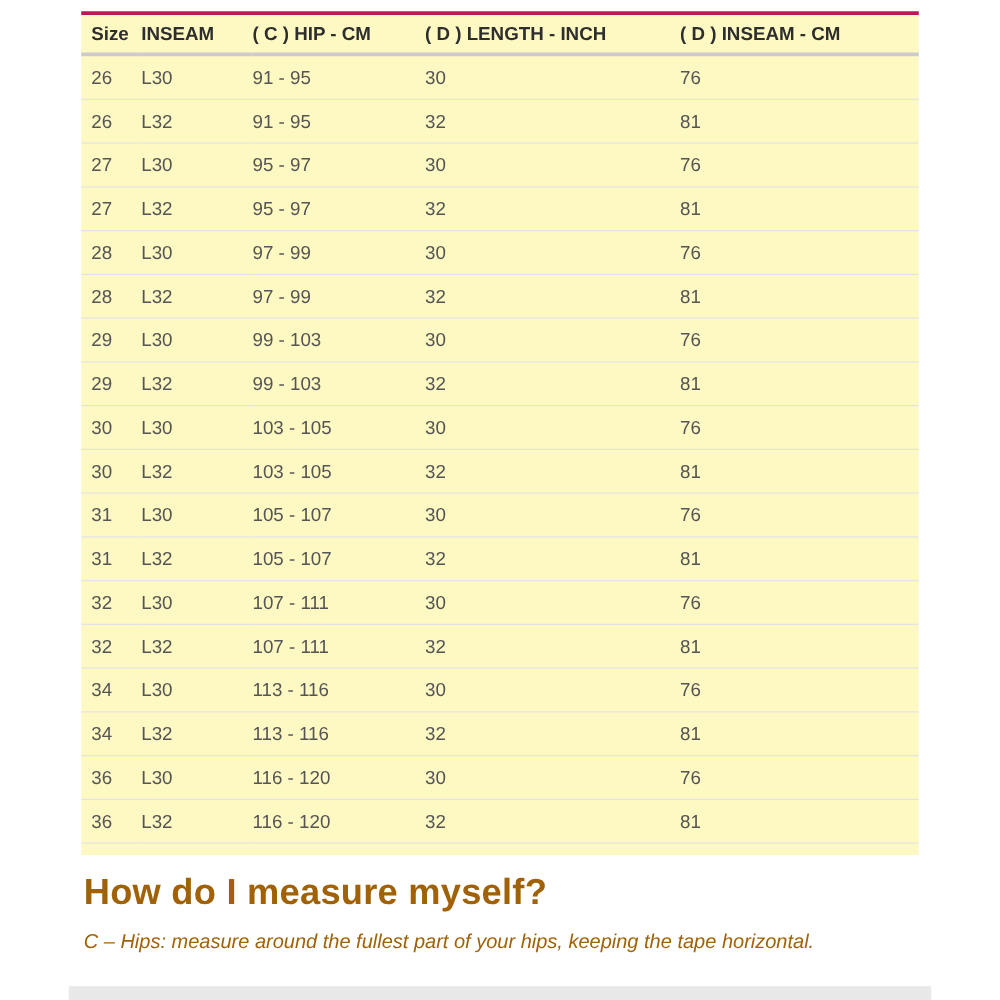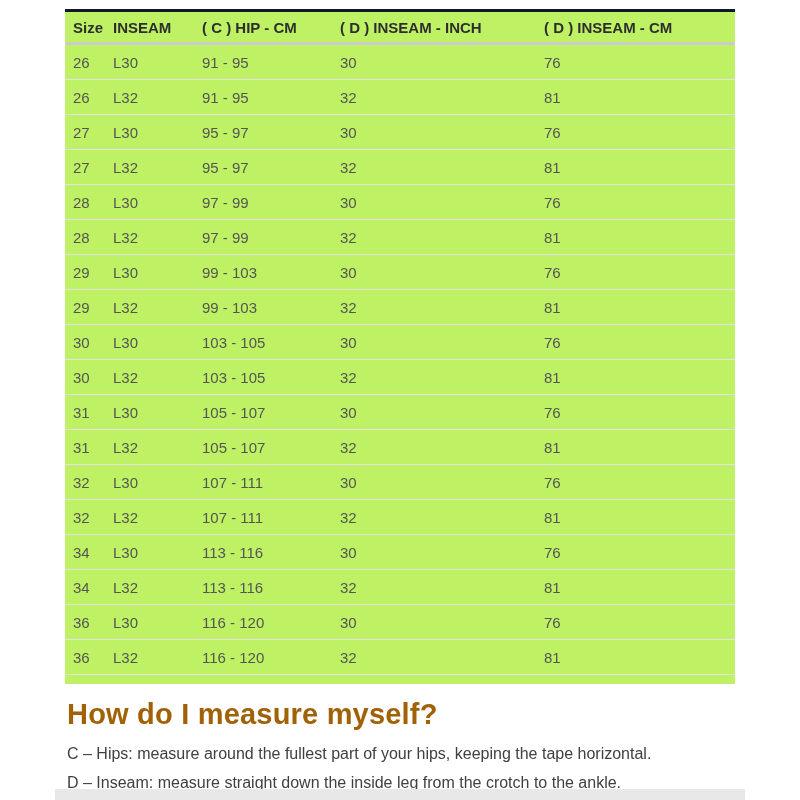--- a/index.html
+++ b/index.html
@@ -10,22 +10,22 @@
   }
   body {
     position: relative;
     width: 800px;
     height: 800px;
     overflow: hidden;
   }
   .table-wrap {
     margin: 9px 0 0 65px;
     width: 670px;
-    background: #bef264;
-    border-top: 3px solid #0f172a;
+    background: #fef9c3;
+    border-top: 3px solid #be185d;
     padding-bottom: 9px;
   }
   table.size-chart {
     width: 100%;
     border-collapse: collapse;
     table-layout: fixed;
   }
   col.c1 { width: 48px; }
   col.c2 { width: 89px; }
   col.c3 { width: 138px; }
@@ -60,22 +60,23 @@
   }
   .content h2 {
     font-size: 29px;
     font-weight: bold;
     color: #a16207;
     margin: 0 0 14px 0;
     letter-spacing: 0.2px;
   }
   .content p {
     font-size: 16px;
-    color: #404040;
+    color: #a16207;
     margin: 0 0 11px 0;
+    font-style: italic;
   }
   .bottom-strip {
     position: absolute;
     left: 55px;
     bottom: 0;
     width: 690px;
     height: 11px;
     background: #e8e8e8;
   }
 </style>
@@ -89,21 +90,21 @@
         <col class="c2">
         <col class="c3">
         <col class="c4">
         <col class="c5">
     </colgroup>
     <thead>
       <tr>
           <th>Size</th>
           <th>INSEAM</th>
           <th>( C ) HIP - CM</th>
-          <th>( D ) INSEAM - INCH</th>
+          <th>( D ) LENGTH - INCH</th>
           <th>( D ) INSEAM - CM</th>
         </tr>
     </thead>
     <tbody>
         <tr>
           <td>26</td>
           <td>L30</td>
           <td>91 - 95</td>
           <td>30</td>
           <td>76</td>
@@ -227,16 +228,15 @@
           <td>32</td>
           <td>81</td>
         </tr>
       </tbody>
   </table>
 </div>
 
 <div class="content">
   <h2>How do I measure myself?</h2>
   <p>C – Hips: measure around the fullest part of your hips, keeping the tape horizontal.</p>
-  <p>D – Inseam: measure straight down the inside leg from the crotch to the ankle.</p>
 </div>
 
 <div class="bottom-strip"></div>
 
 </body></html>

